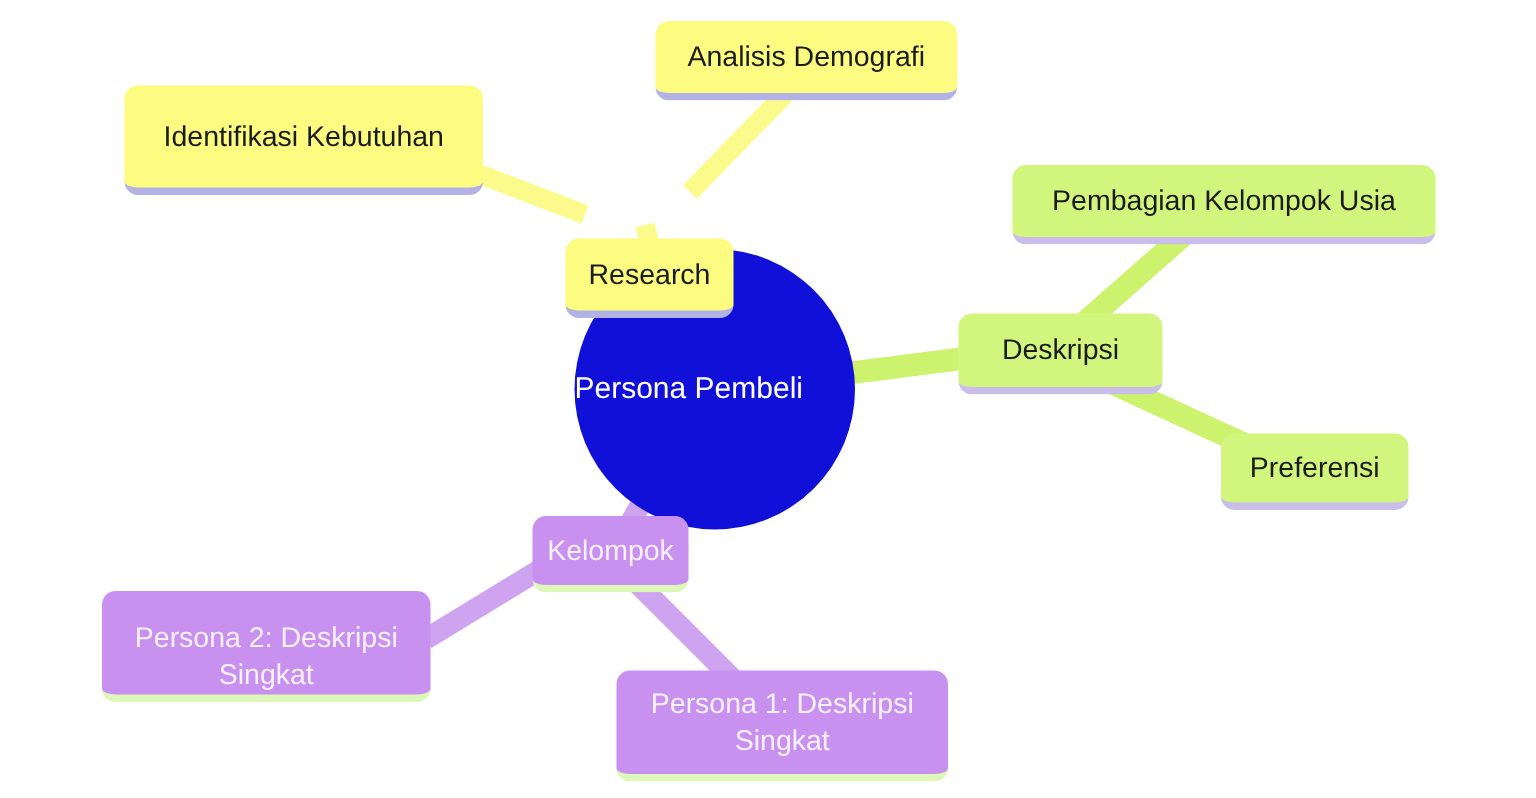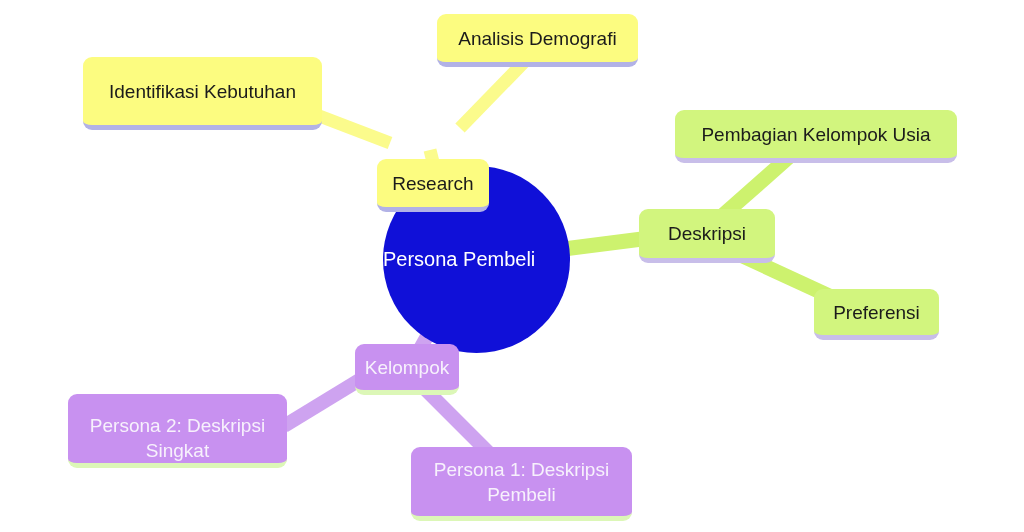--- a/index.html
+++ b/index.html
@@ -115,16 +115,16 @@
 
   <div id="n-persona" class="node purple">
     <span>Kelompok</span>
   </div>
 
   <div id="n-persona2" class="node purple">
     <span>Persona 2: Deskripsi Singkat</span>
   </div>
 
   <div id="n-persona1" class="node purple">
-    <span>Persona 1: Deskripsi Pembeli</span>
+    <span>Persona 1: Deskripsi Singkat</span>
   </div>
 
 </div>
 
 </body></html>

